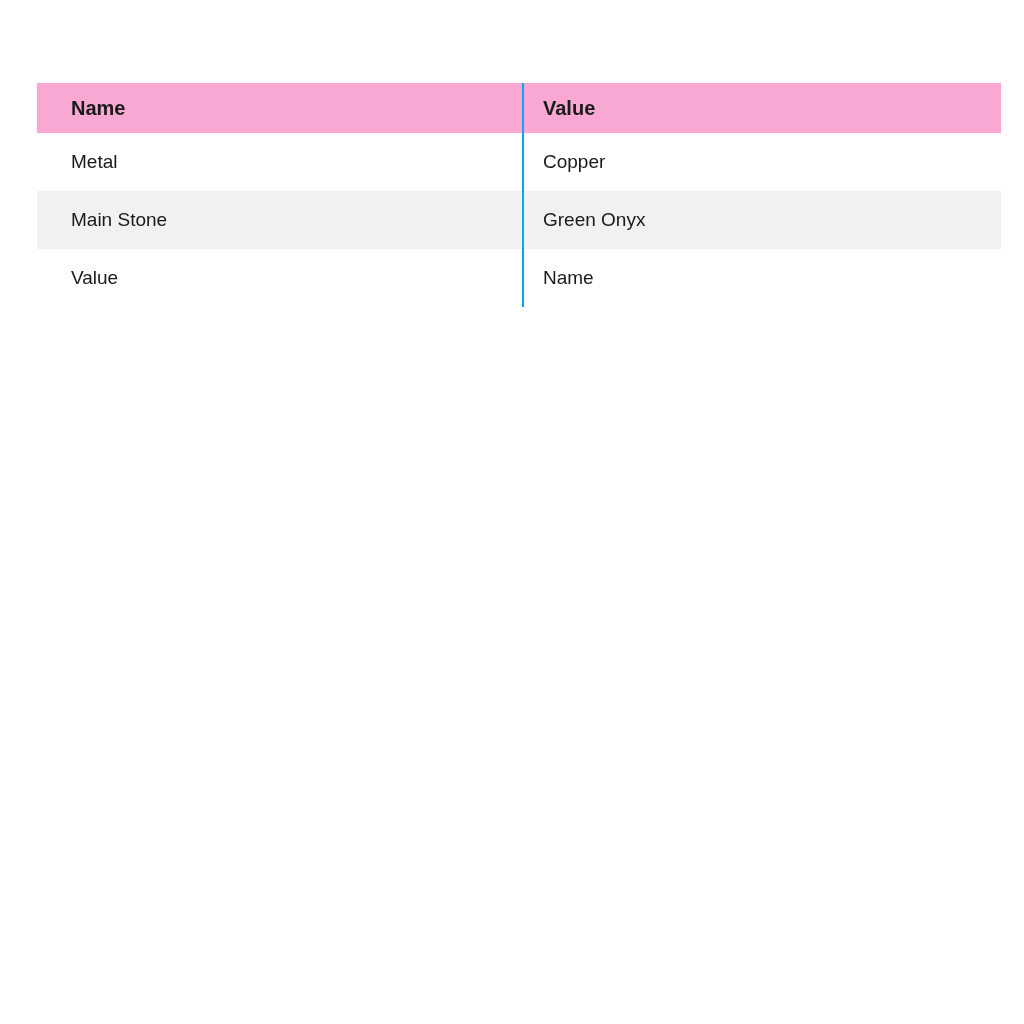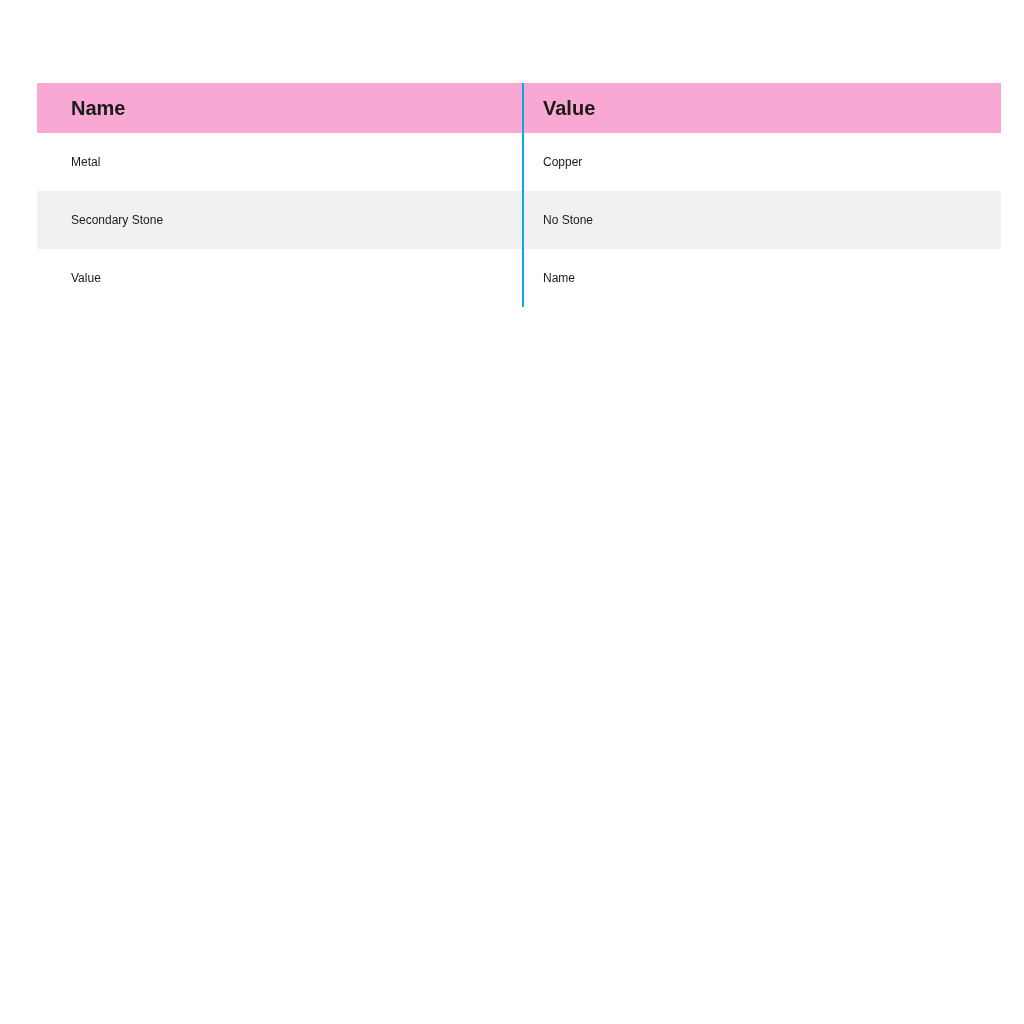--- a/index.html
+++ b/index.html
@@ -18,21 +18,21 @@
   }
   table.attr-table {
     width: 100%;
     border-collapse: collapse;
     table-layout: fixed;
   }
   table.attr-table th,
   table.attr-table td {
     text-align: left;
     vertical-align: middle;
-    font-size: 12px;
+    font-size: 19px;
     font-weight: 400;
     overflow: hidden;
     white-space: nowrap;
   }
   table.attr-table th {
     height: 50px;
     font-size: 20px;
     font-weight: 600;
     background: #f9a8d4;
   }
@@ -60,22 +60,22 @@
         <th class="cell-name">Name</th>
         <th class="cell-value">Value</th>
       </tr>
     </thead>
     <tbody id="table-body">
         <tr>
           <td class="cell-name">Metal</td>
           <td class="cell-value">Copper</td>
         </tr>
         <tr>
-          <td class="cell-name">Secondary Stone</td>
-          <td class="cell-value">No Stone</td>
+          <td class="cell-name">Main Stone</td>
+          <td class="cell-value">Green Onyx</td>
         </tr>
         <tr>
           <td class="cell-name">Value</td>
           <td class="cell-value">Name</td>
         </tr>
       </tbody>
   </table>
 </div>
 
 </body></html>

